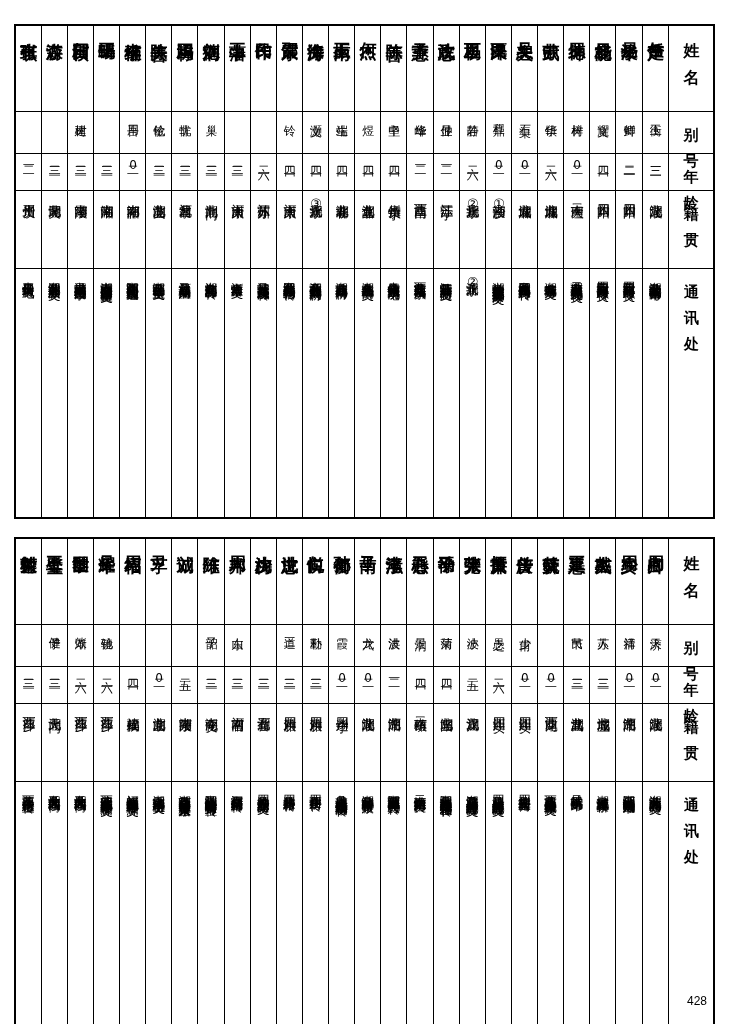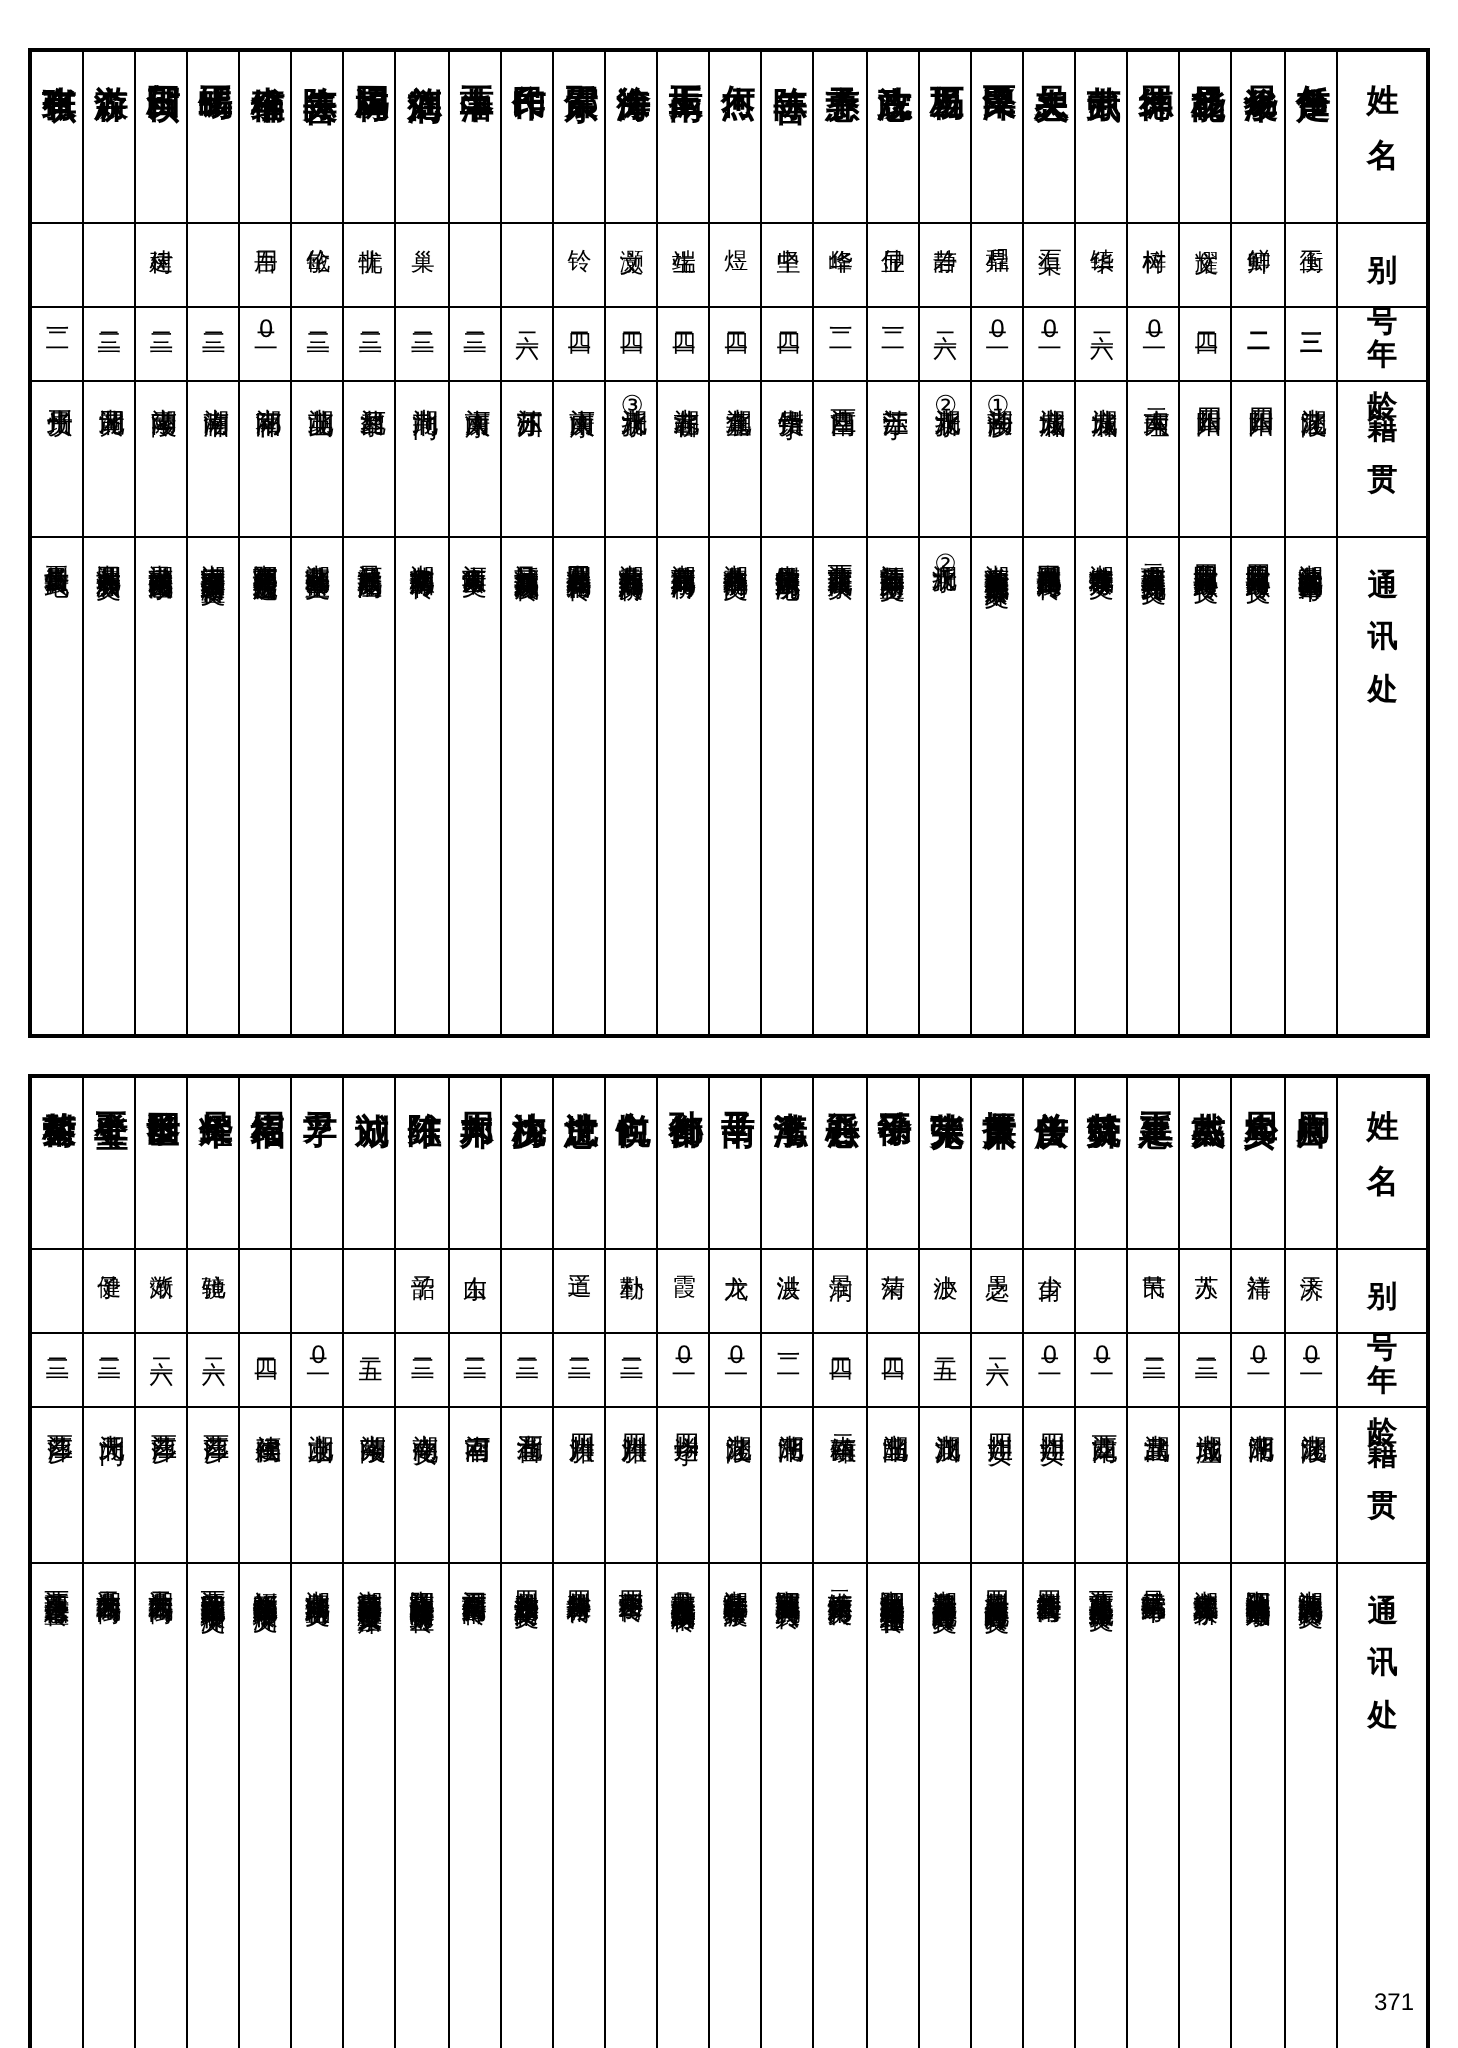--- a/index.html
+++ b/index.html
@@ -1419,14 +1419,14 @@
           </td>
           <td class="hdr-col">
             <div class="cell-inner center">
               <span class="v">通 讯 处</span>
             </div>
           </td>
         </tr>
     </tbody>
   </table>
 
-  <div class="page-number">371</div>
+  <div class="page-number">428</div>
 </div>
 
 </body></html>

